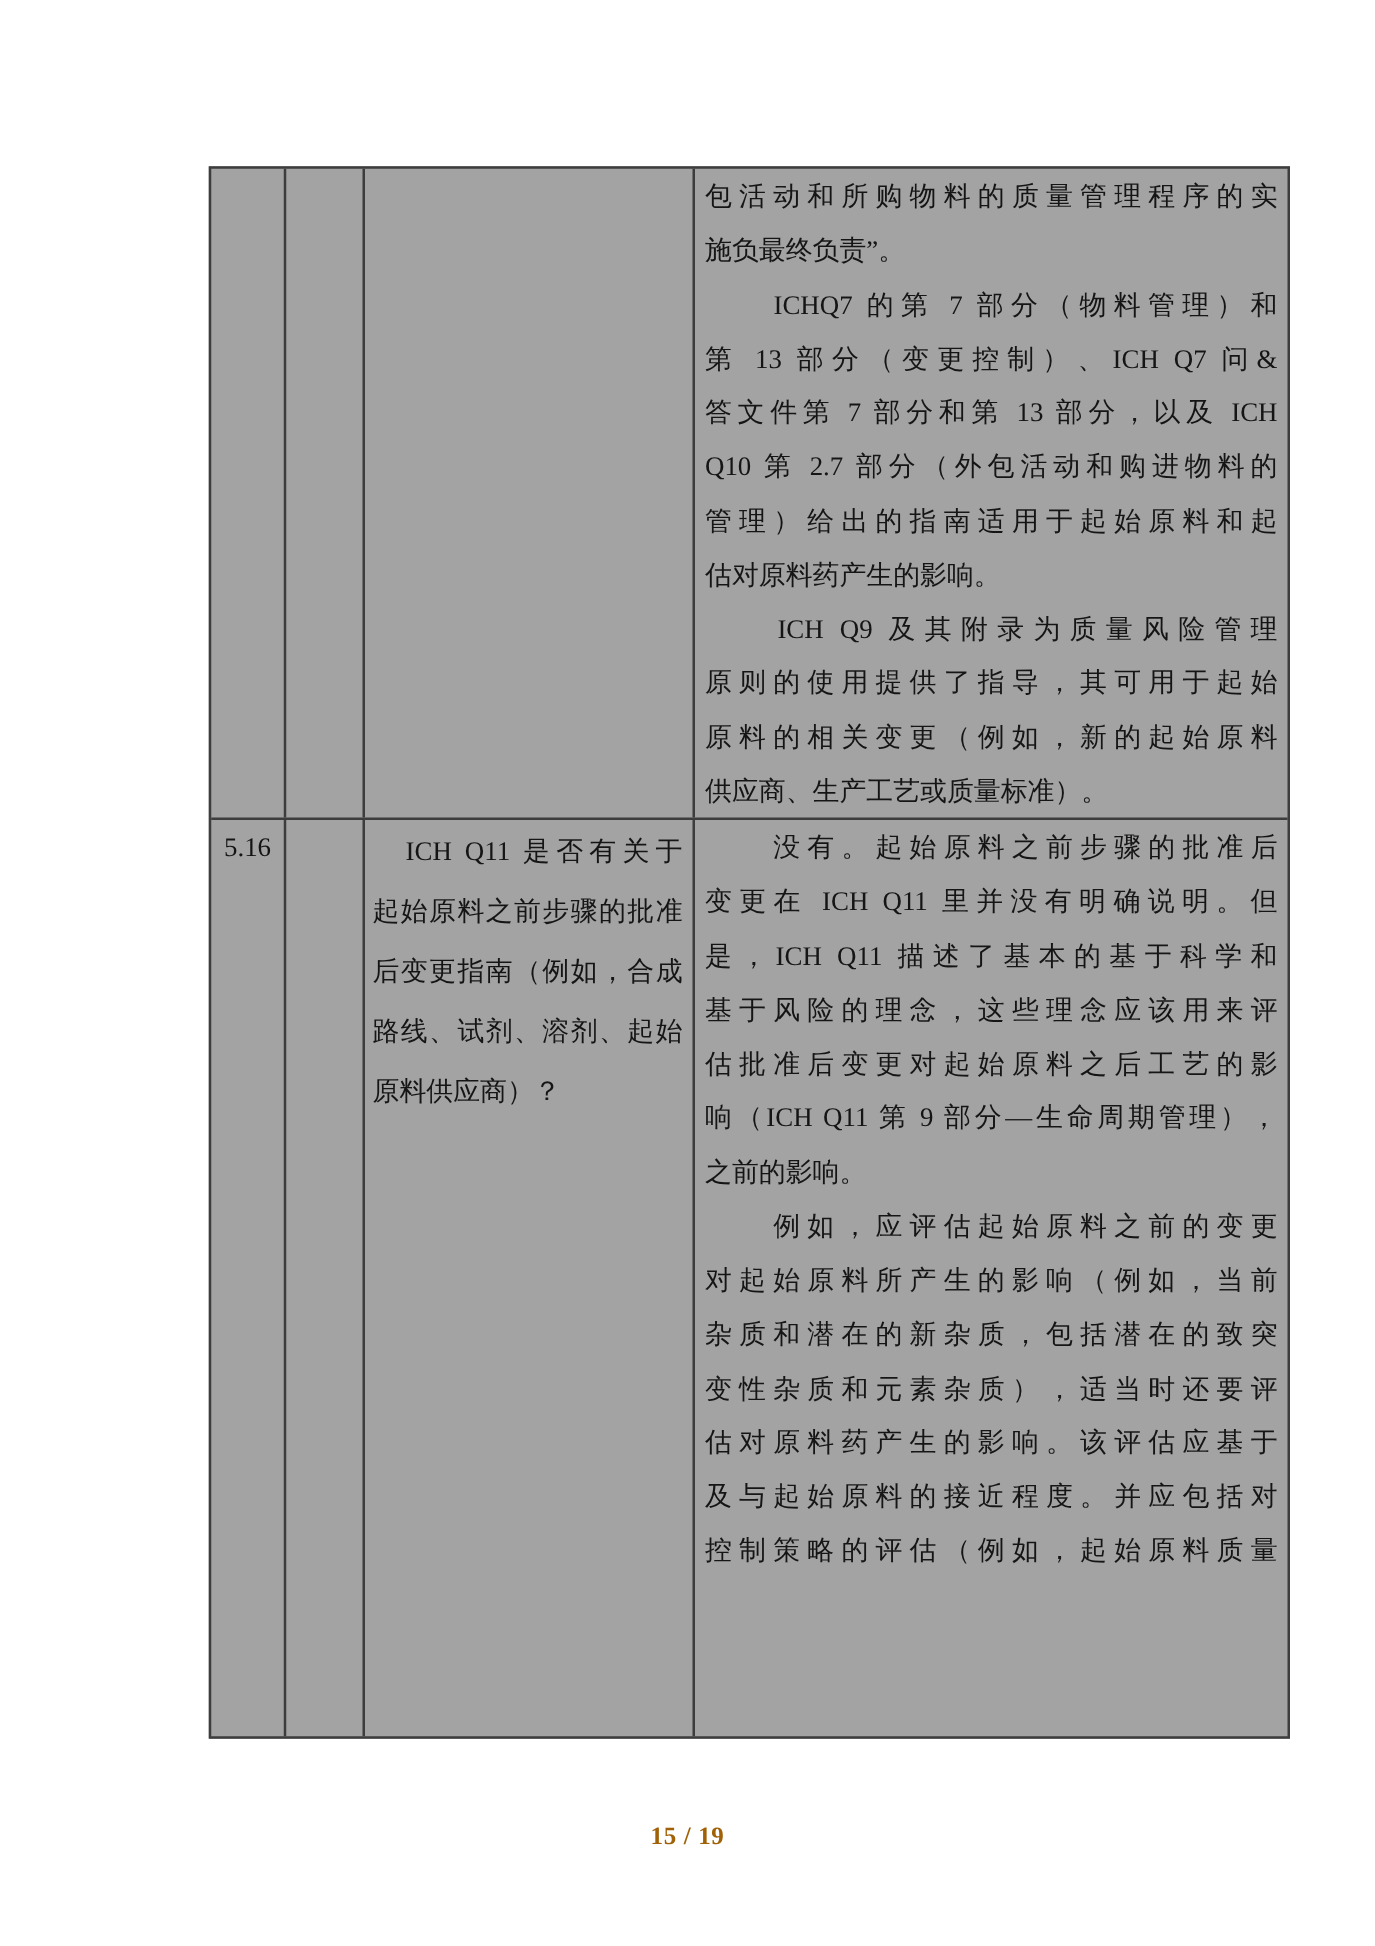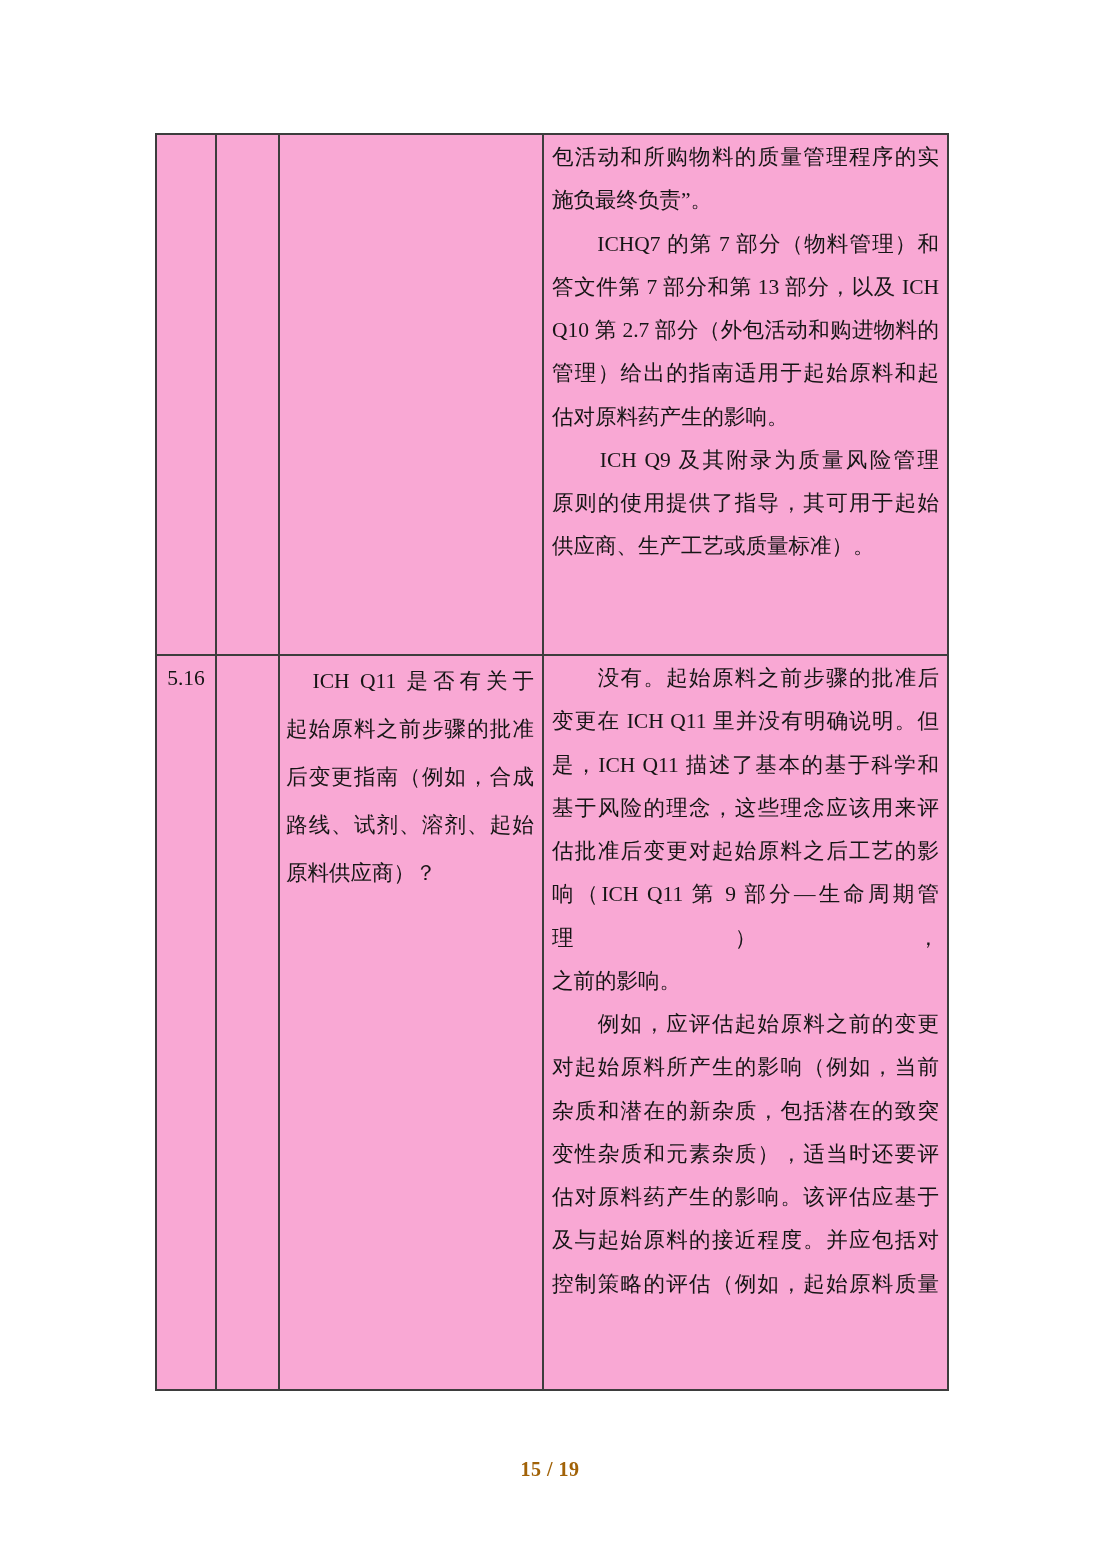--- a/index.html
+++ b/index.html
@@ -2,22 +2,22 @@
 <html><head>
 <meta charset="utf-8">
 <style>
   html,body{margin:0;padding:0;}
   body{
     width:1100px;height:1557px;position:relative;background:#ffffff;
     font-family:"Liberation Serif","DejaVu Serif",serif;
     color:#151515;overflow:hidden;
   }
   .doc-table{
-    position:absolute;left:155px;top:133px;width:794px;
-    border:2px solid #3d3d3d;box-sizing:border-box;background:#f9a8d4;
+    position:absolute;left:167px;top:133px;width:865px;
+    border:2px solid #3d3d3d;box-sizing:border-box;background:#a3a3a3;
   }
   .row{display:flex;box-sizing:border-box;}
   .row + .row{border-top:2px solid #3d3d3d;}
   .row1{height:519px;}
   .row2{height:735px;}
   .cell{box-sizing:border-box;overflow:hidden;}
   .c-num{width:60px;border-right:2px solid #3d3d3d;text-align:center;padding-top:1px;}
   .c-empty{width:63px;border-right:2px solid #3d3d3d;}
   .c-q{width:264px;border-right:2px solid #3d3d3d;padding:1px 8px 0 6px;}
   .c-a{flex:1;padding:1px 8px 0 8px;}
@@ -38,28 +38,30 @@
       <div class="cell c-num"></div>
       <div class="cell c-empty"></div>
       <div class="cell c-q"></div>
       <div class="cell c-a">
         <div class="para">
           <div class="ln j">包活动和所购物料的质量管理程序的实</div>
           <div class="ln">施负最终负责”。</div>
         </div>
         <div class="para">
           <div class="ln j">　　ICHQ7 的第 7 部分（物料管理）和</div>
+          <div class="ln j">第 13 部分（变更控制）、ICH Q7 问&amp;</div>
           <div class="ln j">答文件第 7 部分和第 13 部分，以及 ICH</div>
           <div class="ln j">Q10 第 2.7 部分（外包活动和购进物料的</div>
           <div class="ln j">管理）给出的指南适用于起始原料和起</div>
           <div class="ln">估对原料药产生的影响。</div>
         </div>
         <div class="para">
           <div class="ln j">　　ICH Q9 及其附录为质量风险管理</div>
           <div class="ln j">原则的使用提供了指导，其可用于起始</div>
+          <div class="ln j">原料的相关变更（例如，新的起始原料</div>
           <div class="ln">供应商、生产工艺或质量标准）。</div>
         </div>
       </div>
     </div>
     <div class="row row2">
       <div class="cell c-num">
         <div class="ln">5.16</div>
       </div>
       <div class="cell c-empty"></div>
       <div class="cell c-q">

